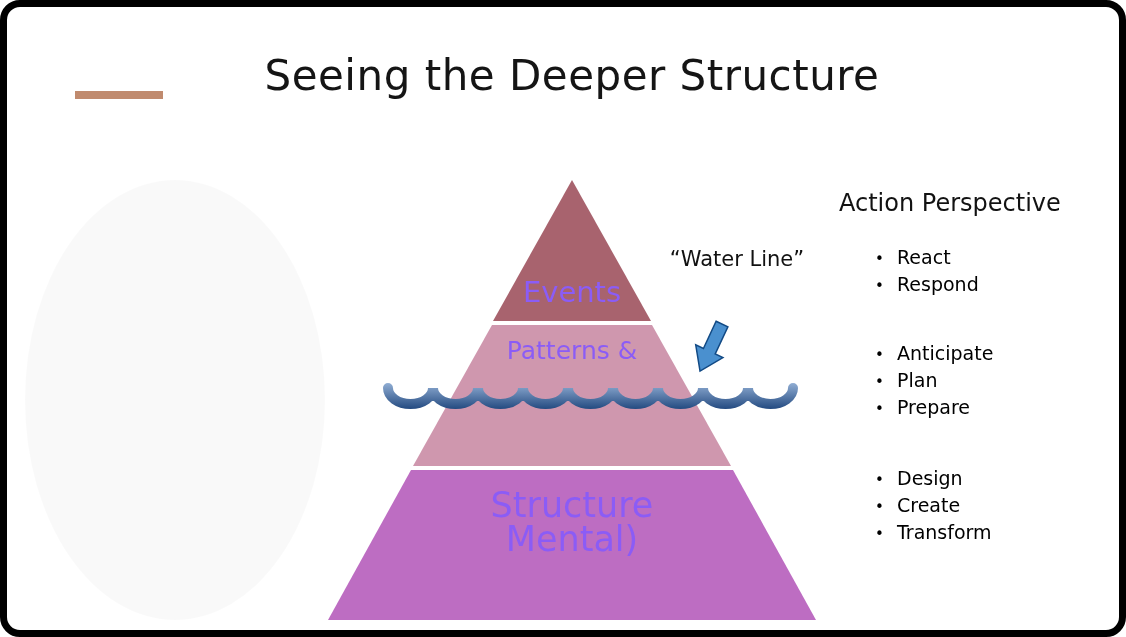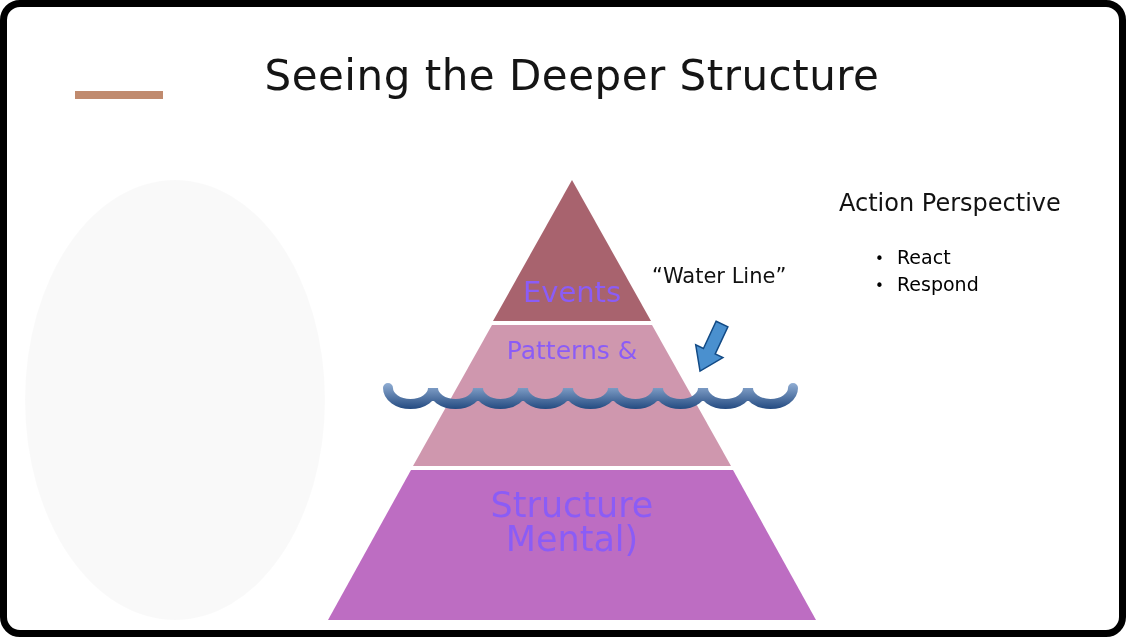--- a/index.html
+++ b/index.html
@@ -21,22 +21,22 @@
     text-align:center;
     font-size:42px; font-weight:400; letter-spacing:0.5px;
     color:#151515;
   }
   .pyr-label { position:absolute; text-align:center; color:#8b5cf6; }
   .lbl-events   { left:460px; top:268px; width:210px; font-size:29px; }
   .lbl-patterns { left:460px; top:329px; width:210px; font-size:25px; }
   .lbl-trends   { left:460px; top:423px; width:210px; font-size:25px; }
   .lbl-structure{ left:400px; top:481px; width:330px; font-size:35px; line-height:34px; }
   .waterline-label {
-    position:absolute; left:645px; top:257px; width:170px;
-    font-size:21px; color:#111;
+    position:absolute; left:645px; top:240px; width:170px;
+    text-align:center; font-size:21px; color:#111;
   }
   .ap-title {
     position:absolute; left:832px; top:182px;
     margin:0; font-size:24px; font-weight:400; color:#121212;
   }
   .ap-group { position:absolute; left:868px; width:240px; }
   .ap-group-1 { top:238px; }
   .ap-group-2 { top:334px; }
   .ap-group-3 { top:459px; }
   .ap-row { display:flex; align-items:baseline; line-height:25px; font-size:19px; color:#000000; }
@@ -101,15 +101,43 @@
     <div class="ap-row">
       <span class="bullet-dot"></span>
       <span>React</span>
     </div>
     <div class="ap-row">
       <span class="bullet-dot"></span>
       <span>Respond</span>
     </div>
   </div>
 
+  <div class="ap-group ap-group-2">
+    <div class="ap-row">
+      <span class="bullet-dot"></span>
+      <span>Anticipate</span>
+    </div>
+    <div class="ap-row">
+      <span class="bullet-dot"></span>
+      <span>Plan</span>
+    </div>
+    <div class="ap-row">
+      <span class="bullet-dot"></span>
+      <span>Prepare</span>
+    </div>
+  </div>
 
+  <div class="ap-group ap-group-3">
+    <div class="ap-row">
+      <span class="bullet-dot"></span>
+      <span>Design</span>
+    </div>
+    <div class="ap-row">
+      <span class="bullet-dot"></span>
+      <span>Create</span>
+    </div>
+    <div class="ap-row">
+      <span class="bullet-dot"></span>
+      <span>Transform</span>
+    </div>
+  </div>
 
 </div>
 
 </body></html>

